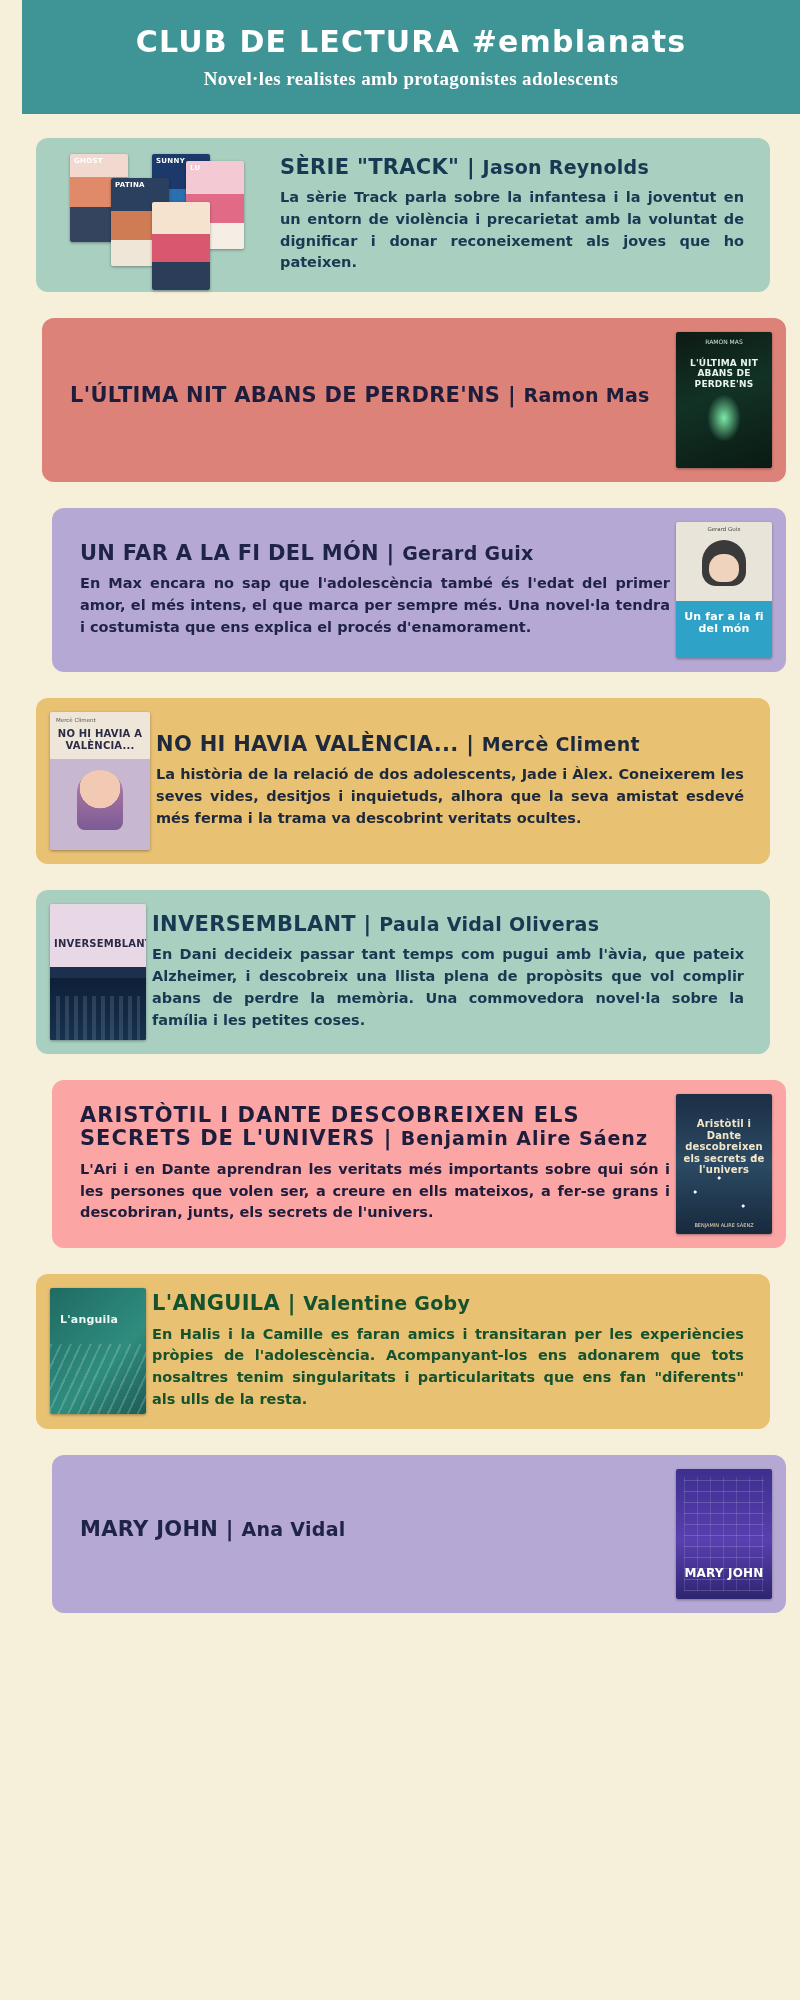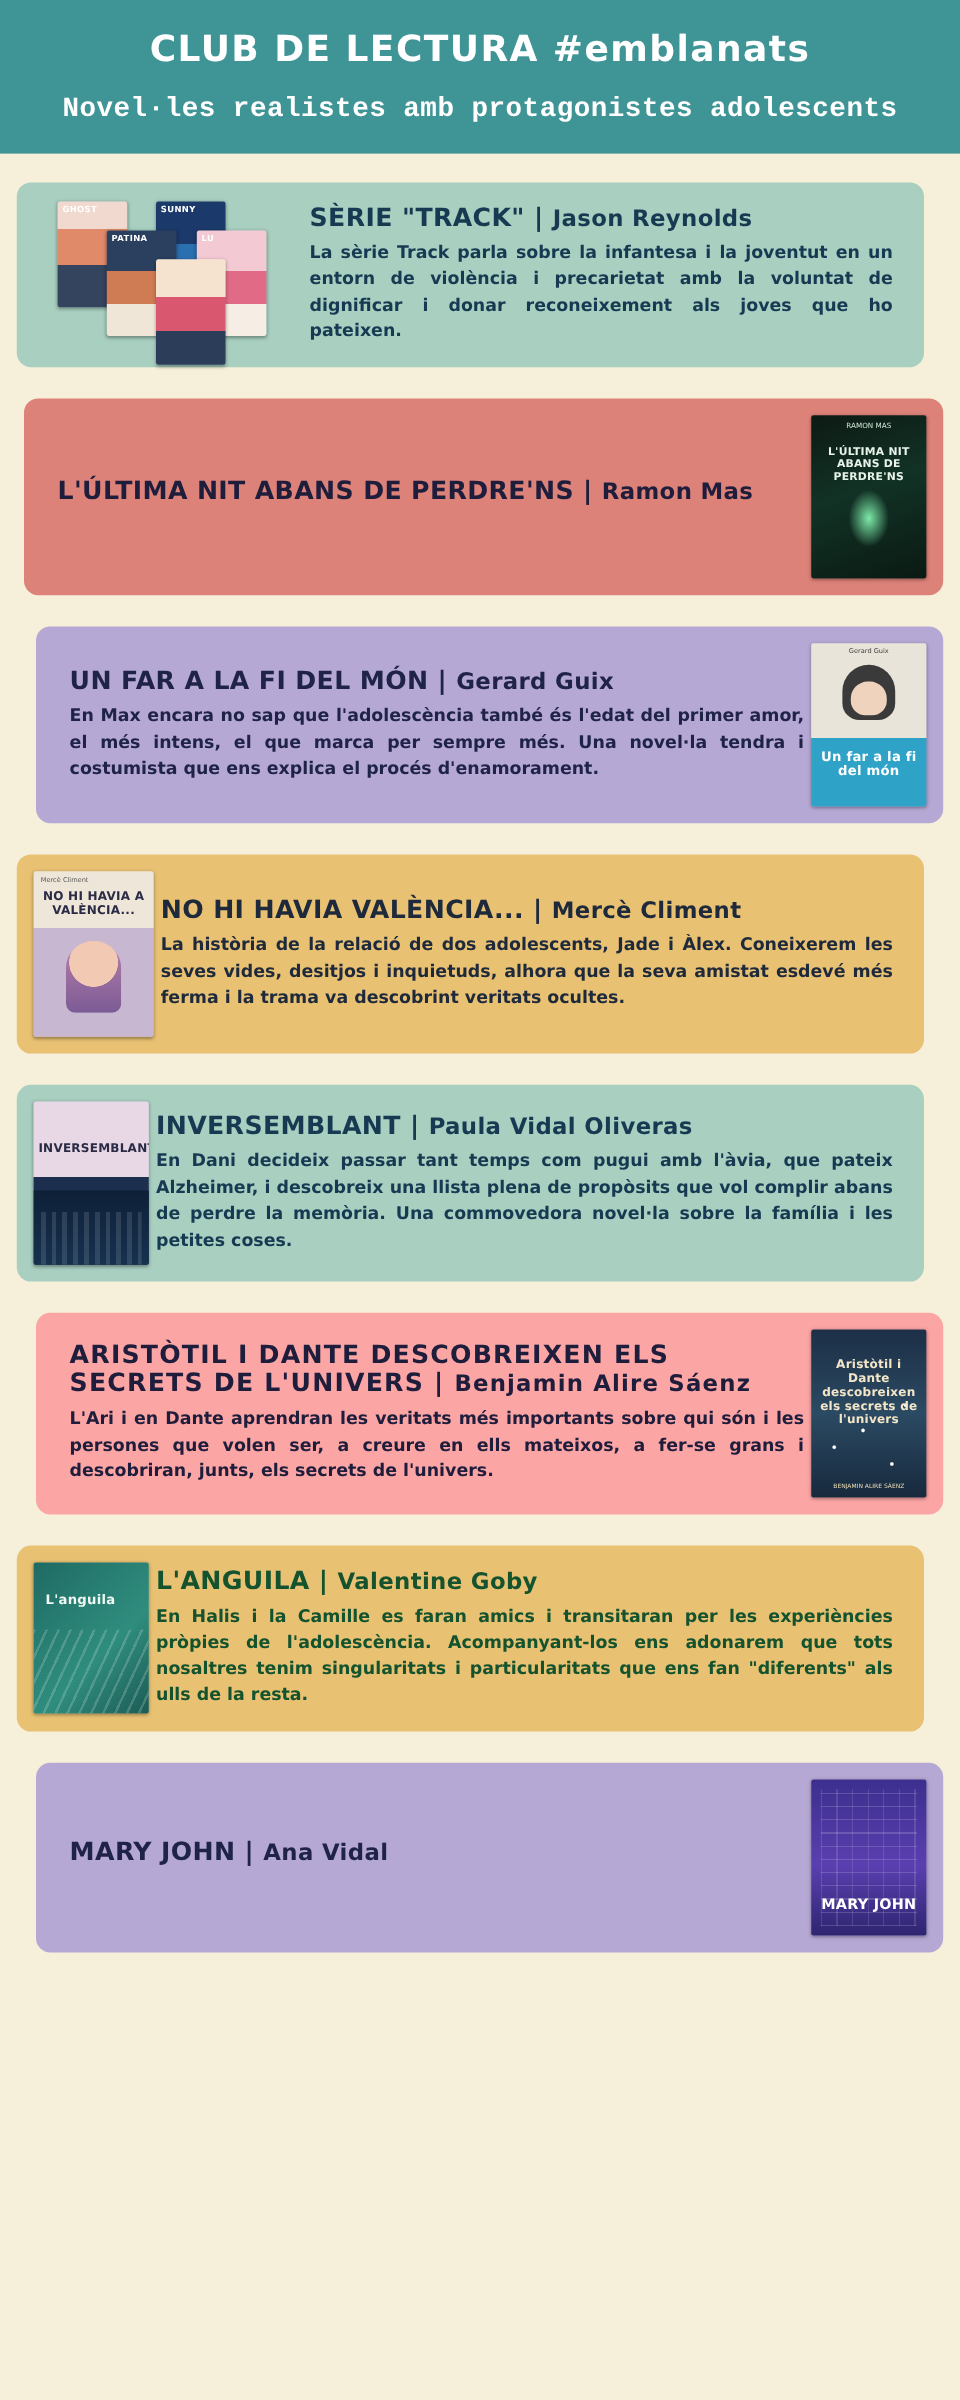--- a/index.html
+++ b/index.html
@@ -9,43 +9,44 @@
     width: 800px;
     background: #f6efd9;
     font-family: "DejaVu Sans", sans-serif;
   }
   .page {
     width: 800px;
     min-height: 2000px;
     background: #f6efd9;
     position: relative;
     overflow: hidden;
+    padding-left: 22px;
   }
 
   
   .header {
     background: #3f9496;
     padding: 26px 20px 24px 20px;
     text-align: center;
   }
   .header-title {
     color: #ffffff;
     font-size: 30px;
     font-weight: bold;
     letter-spacing: 1.2px;
     line-height: 1.05;
     font-family: "DejaVu Sans", sans-serif;
   }
   .header-subtitle {
     color: #ffffff;
-    font-size: 23px;
+    font-size: 19px;
     font-weight: bold;
     letter-spacing: 0.4px;
-    margin-top: 20px;
-    font-family: Liberation Mono, monospace;
+    margin-top: 10px;
+    font-family: Liberation Serif, serif;
   }
 
   
   .cards { padding: 24px 0 30px 0; }
   .card {
     display: flex;
     align-items: stretch;
     border-radius: 12px;
     margin-bottom: 26px;
     position: relative;
@@ -122,21 +123,21 @@
     overflow: hidden;
     font-size: 7px;
     color: #fff;
     font-weight: bold;
     padding: 4px;
     line-height: 1.1;
   }
   .bk1 { left: 4px;  top: 2px;  background: linear-gradient(#f2d9cf 0 26%, #e08a6a 26% 60%, #34435e 60% 100%); color:#2b3a4e; }
   .bk2 { left: 86px; top: 2px;  background: linear-gradient(#1b3a6b 0 40%, #2a6fb0 40% 72%, #e8e2d2 72% 100%); }
   .bk3 { left: 45px; top: 26px; background: linear-gradient(#2b3f5f 0 38%, #cf7b53 38% 70%, #f0e6d8 70% 100%); }
-  .bk4 { left: 120px;top: 26px; background: linear-gradient(#f3c9d4 0 38%, #e16b87 38% 70%, #f6eee5 70% 100%); }
+  .bk4 { left: 120px;top: 9px; background: linear-gradient(#f3c9d4 0 38%, #e16b87 38% 70%, #f6eee5 70% 100%); }
   .bk5 { left: 86px; top: 50px; background: linear-gradient(#f5e3d0 0 36%, #d9576f 36% 68%, #2c3d5a 68% 100%); }
   .bk-title { font-size: 7px; letter-spacing:.3px; }
 
   
   .c2 { background: #dd8279; margin-left: 20px; }
   .c2 .card-title, .c2 .card-desc { color: #1e1d3c; }
   .cover2 {
     width: 96px; height: 136px;
     background: linear-gradient(160deg,#0d1a14 0%, #123226 45%, #0a1a13 100%);
   }

